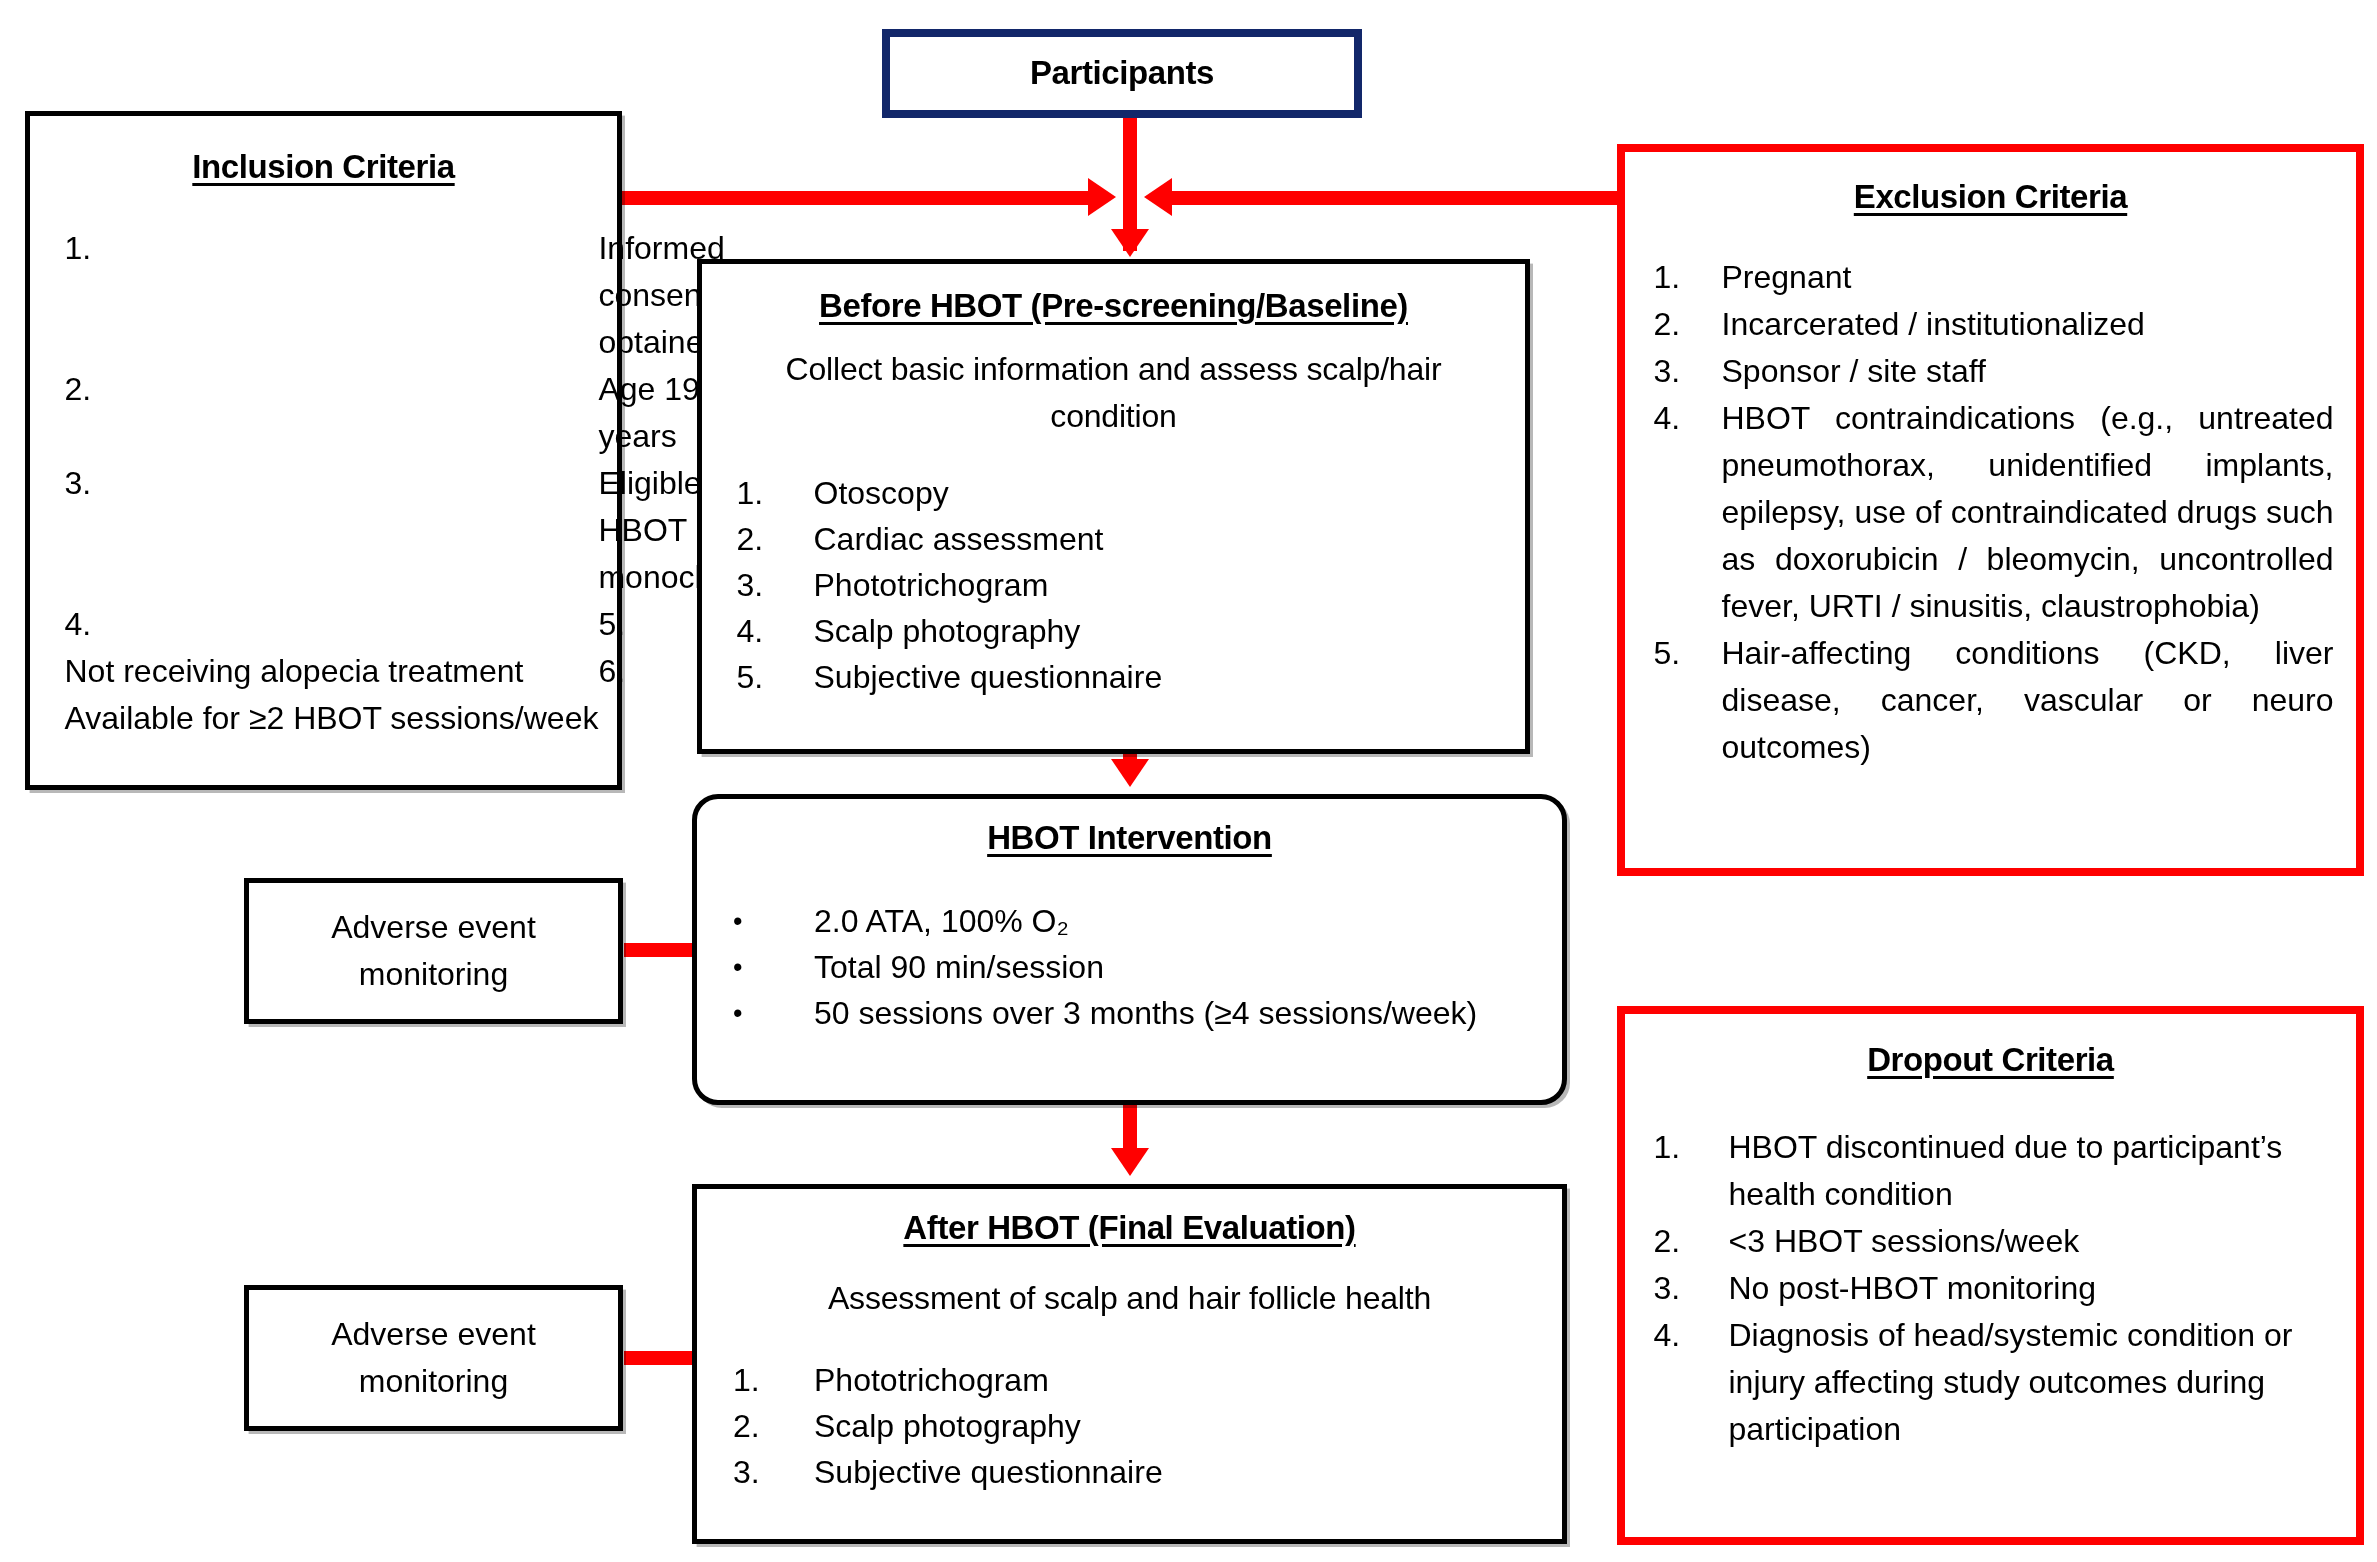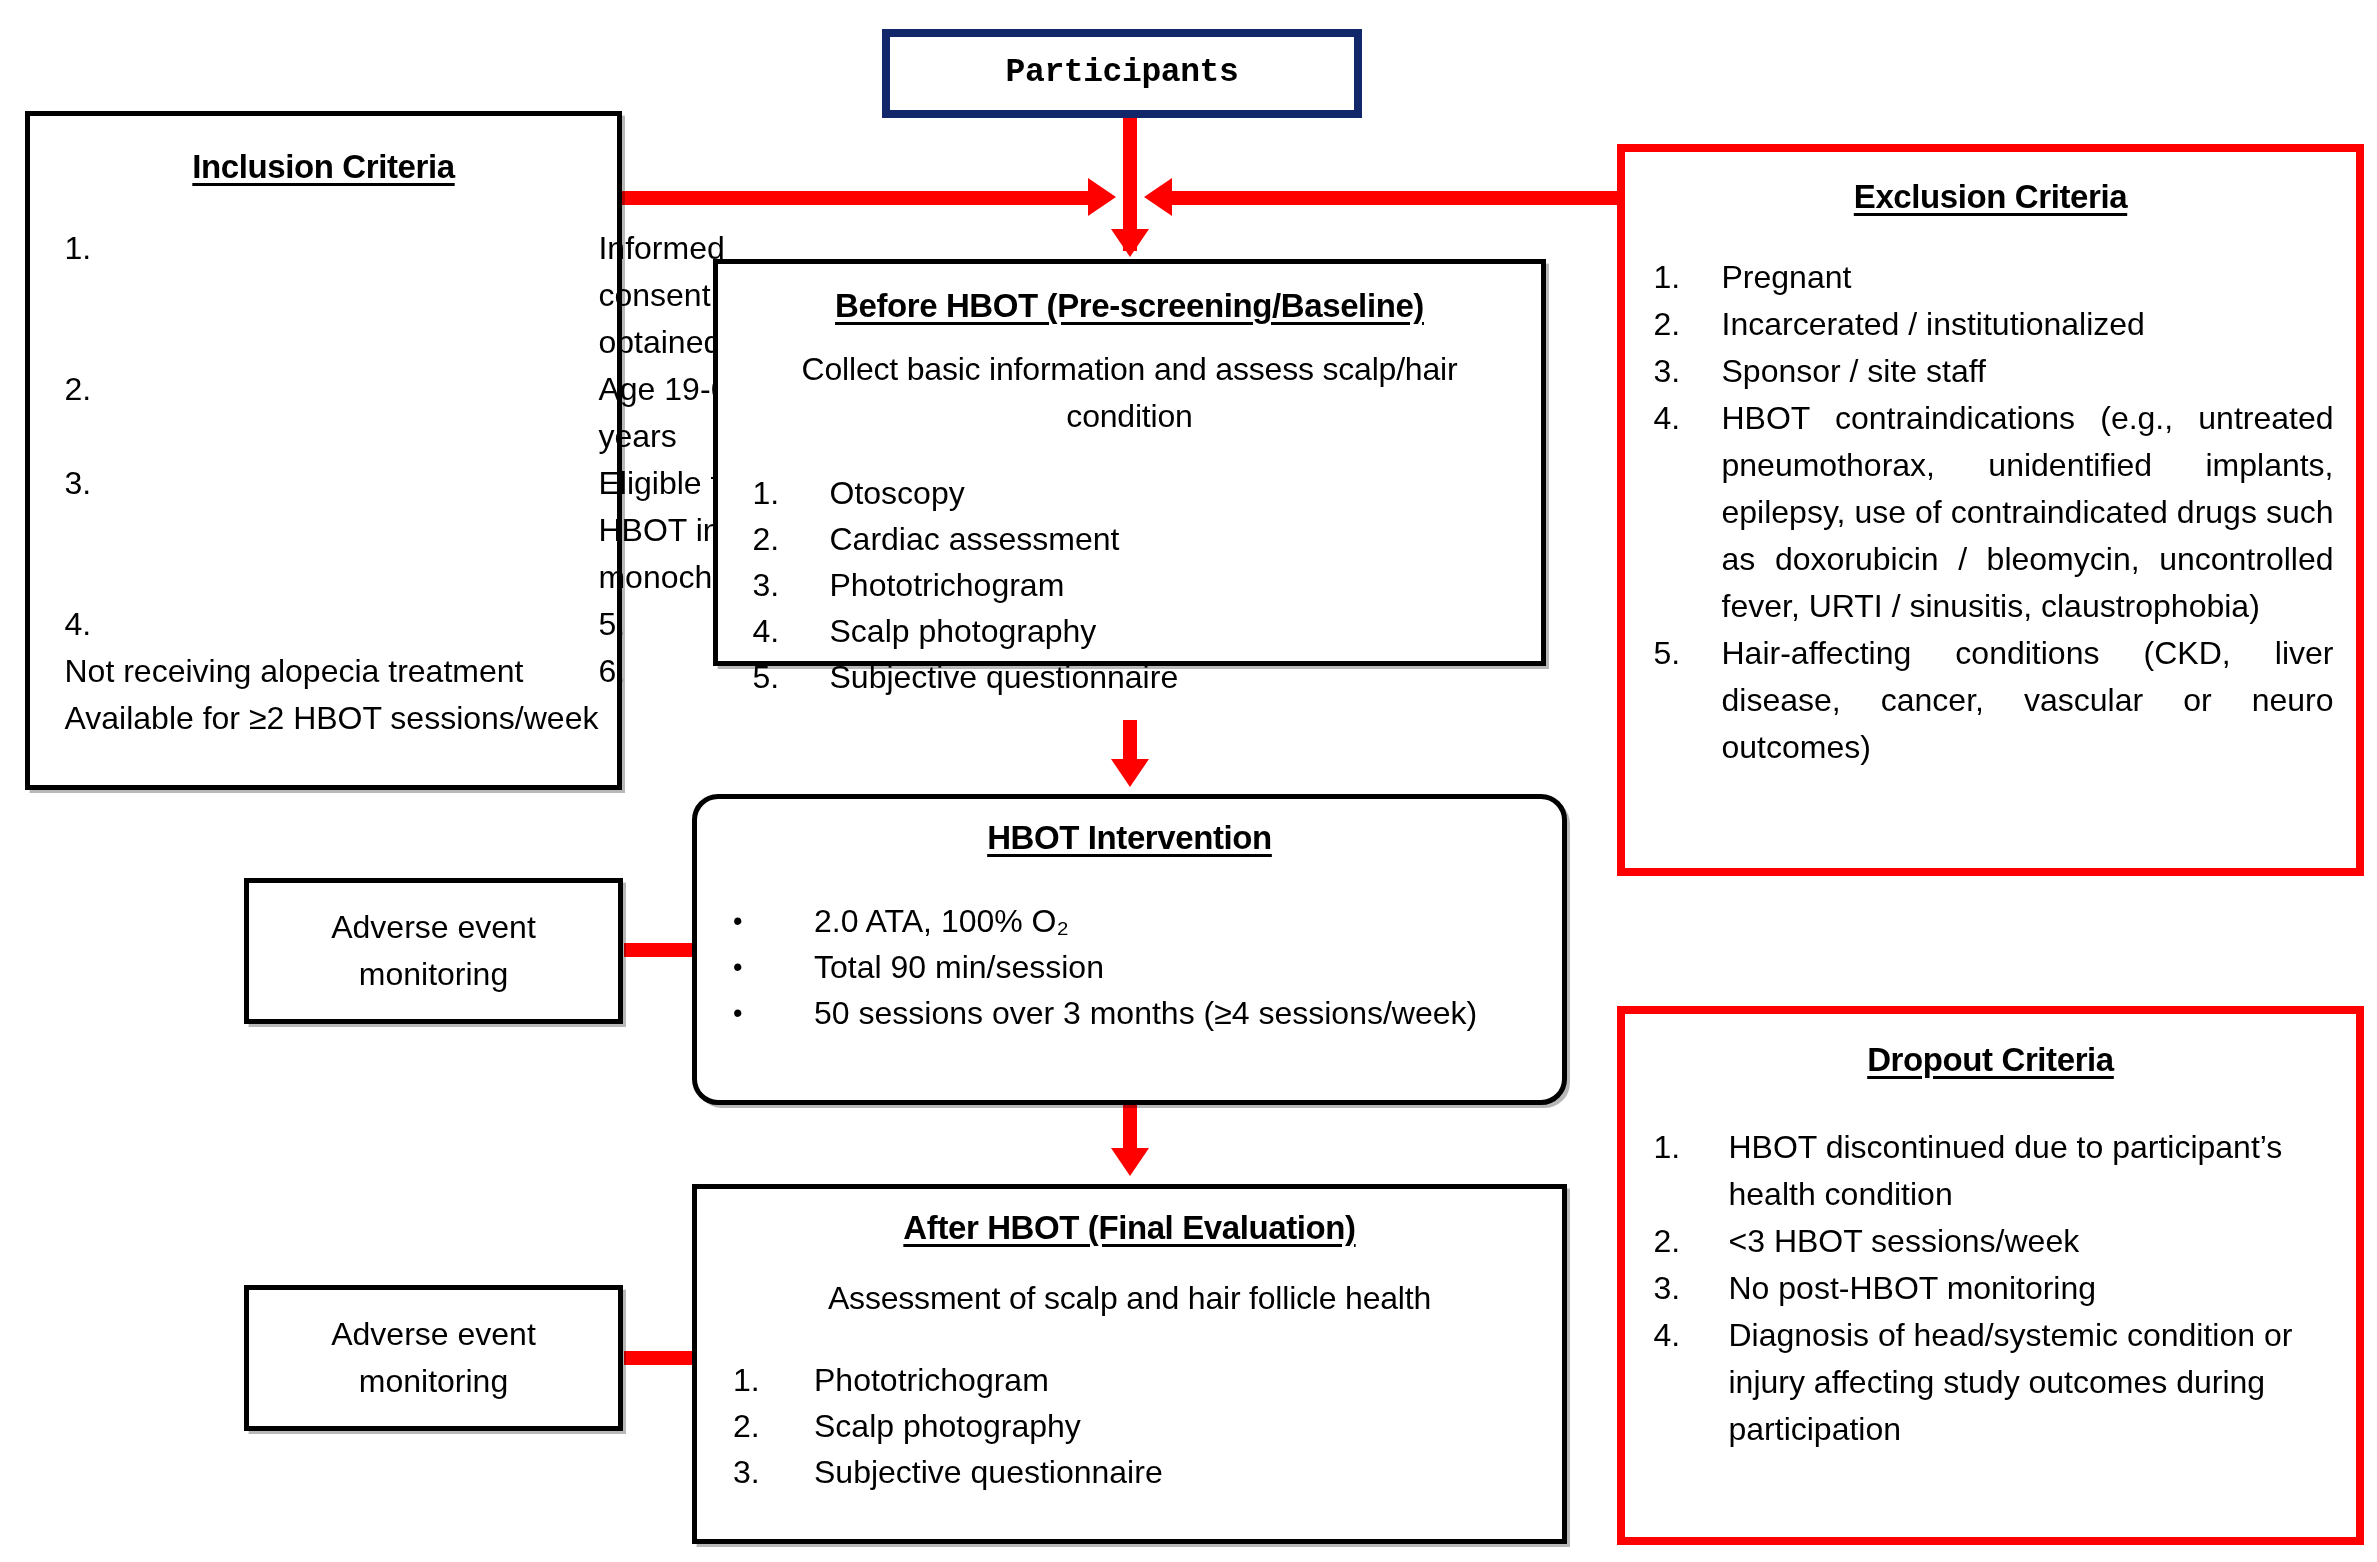--- a/index.html
+++ b/index.html
@@ -27,21 +27,20 @@
   }
   .box-black {
     border: 5.3px solid #000000;
     box-shadow: 3.8px 3.8px 0 -0.8px rgba(0,0,0,0.28);
   }
   .box-red {
     border: 8.3px solid #FF0000;
   }
   .box-navy {
     border: 8.3px solid #12276A;
-    font-family: Liberation Mono, monospace;
   }
 
   .title {
     text-align: center;
     font-weight: bold;
     text-decoration: underline;
     text-underline-offset: 5.3px;
     text-decoration-thickness: 3px;
     letter-spacing: -0.4px;
   }
@@ -164,21 +163,21 @@
       <div class="tx">Sponsor / site staff</div>
 
       <div class="mk" style="min-width:62px;">4.</div>
       <div class="tx">HBOT contraindications (e.g., untreated pneumothorax, unidentified implants, epilepsy, use of contraindicated drugs such as doxorubicin / bleomycin, uncontrolled fever, URTI / sinusitis, claustrophobia)</div>
 
       <div class="mk" style="min-width:62px;">5.</div>
       <div class="tx">Hair-affecting conditions (CKD, liver disease, cancer, vascular or neuro outcomes)</div>
     </div>
   </div>
 
-  <div class="box box-black" style="left:713px; top:259px; width:833px; height:407px; padding:22.5px 27px 0 27px;">
+  <div class="box box-black" style="left:697px; top:259px; width:833px; height:495px; padding:22.5px 27px 0 27px;">
     <div class="title" style="font-size:33px;">Before HBOT (Pre-screening/Baseline)</div>
 
     <div class="center-text" style="font-size:32px; line-height:47px; margin-top:21px; padding:0 19.5px;">Collect basic information and assess scalp/hair condition</div>
 
     <div class="olist" style="font-size:32px; line-height:46px; margin-top:30px; padding-left:7.5px;">
       <div class="mk" style="min-width:71px;">1.</div>
       <div class="tx">Otoscopy</div>
 
       <div class="mk" style="min-width:71px;">2.</div>
       <div class="tx">Cardiac assessment</div>

